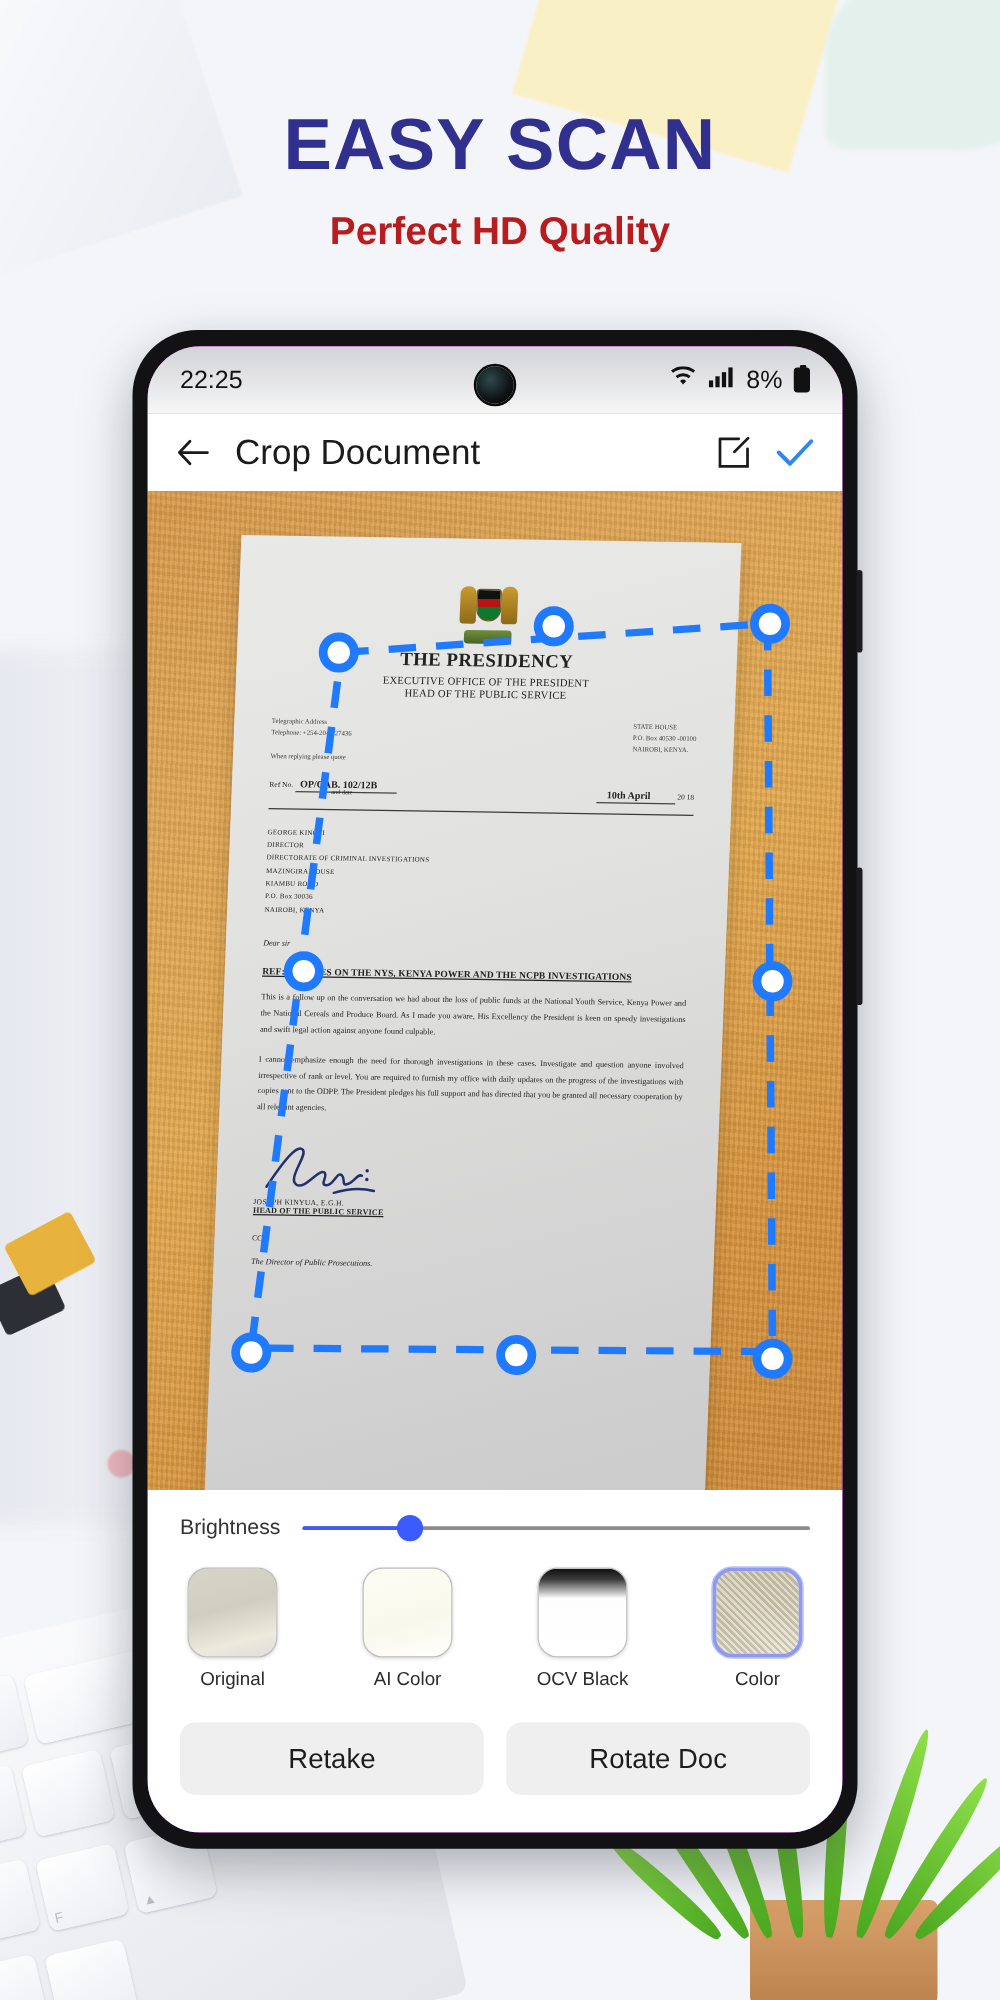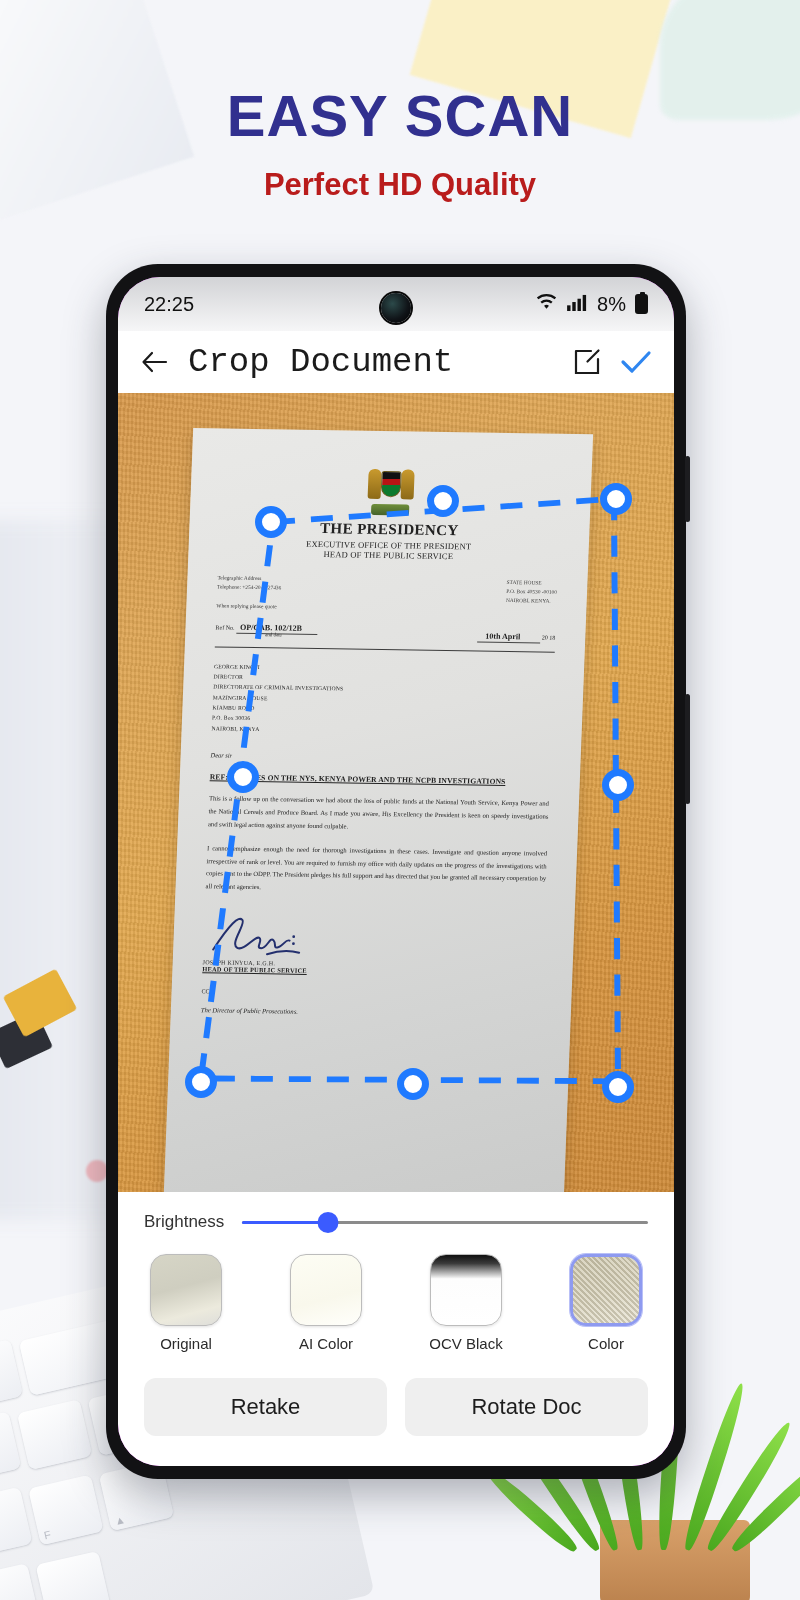--- a/index.html
+++ b/index.html
@@ -103,21 +103,21 @@
   .batt { width:13px; height:20px; border:2px solid #111; border-radius:3px;
           position:relative; background:#111; }
   .batt::after { content:""; position:absolute; top:-4px; left:2.5px; width:5px;
                  height:2.5px; background:#111; border-radius:1px; }
 
   
   .appbar {
     height:62px; flex:0 0 62px; display:flex; align-items:center;
     padding:0 22px; background:#fff; gap:18px;
   }
-  .appbar-title { font-size:34px; color:#1b1b1b; flex:1;font-family:Liberation Mono, monospace; }
+  .appbar-title { font-size:28px; color:#1b1b1b; flex:1; }
   .icon-btn { display:flex; align-items:center; justify-content:center; cursor:pointer; }
 
   
   .preview {
     position:relative; flex:1 1 auto; overflow:hidden;
     background:
       repeating-linear-gradient(92deg, rgba(255,255,255,.05) 0 2px, rgba(0,0,0,.05) 2px 4px),
       repeating-linear-gradient(6deg, rgba(255,255,255,.04) 0 3px, rgba(0,0,0,.04) 3px 6px),
       linear-gradient(150deg,#d9994b 0%, #e0a755 22%, #e3a94f 48%, #d8953f 75%, #cf8b39 100%);
   }

